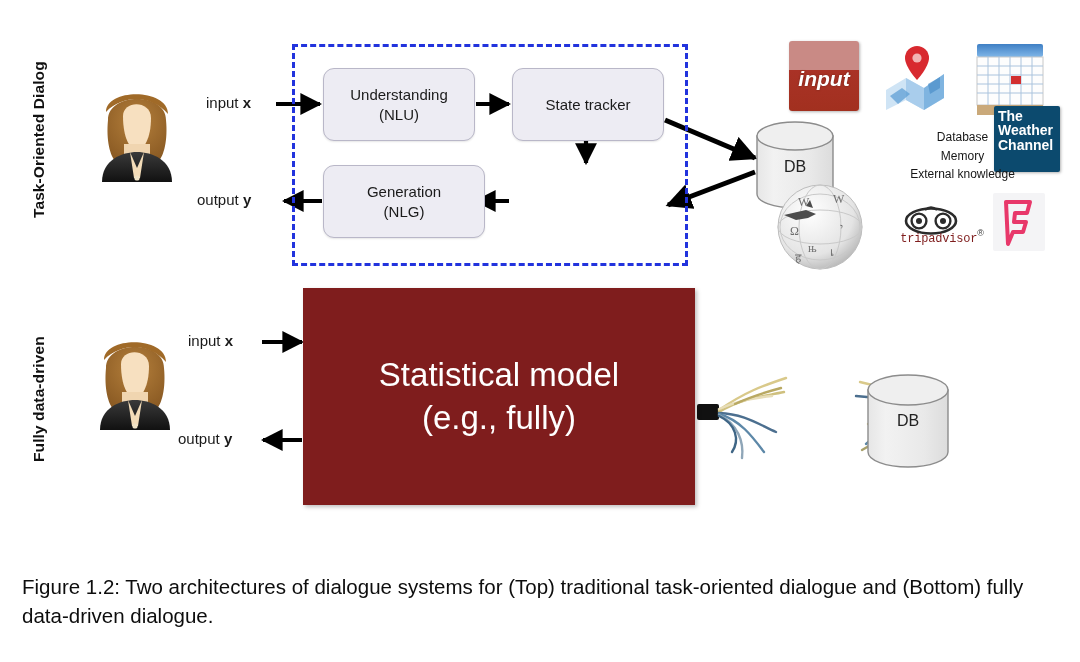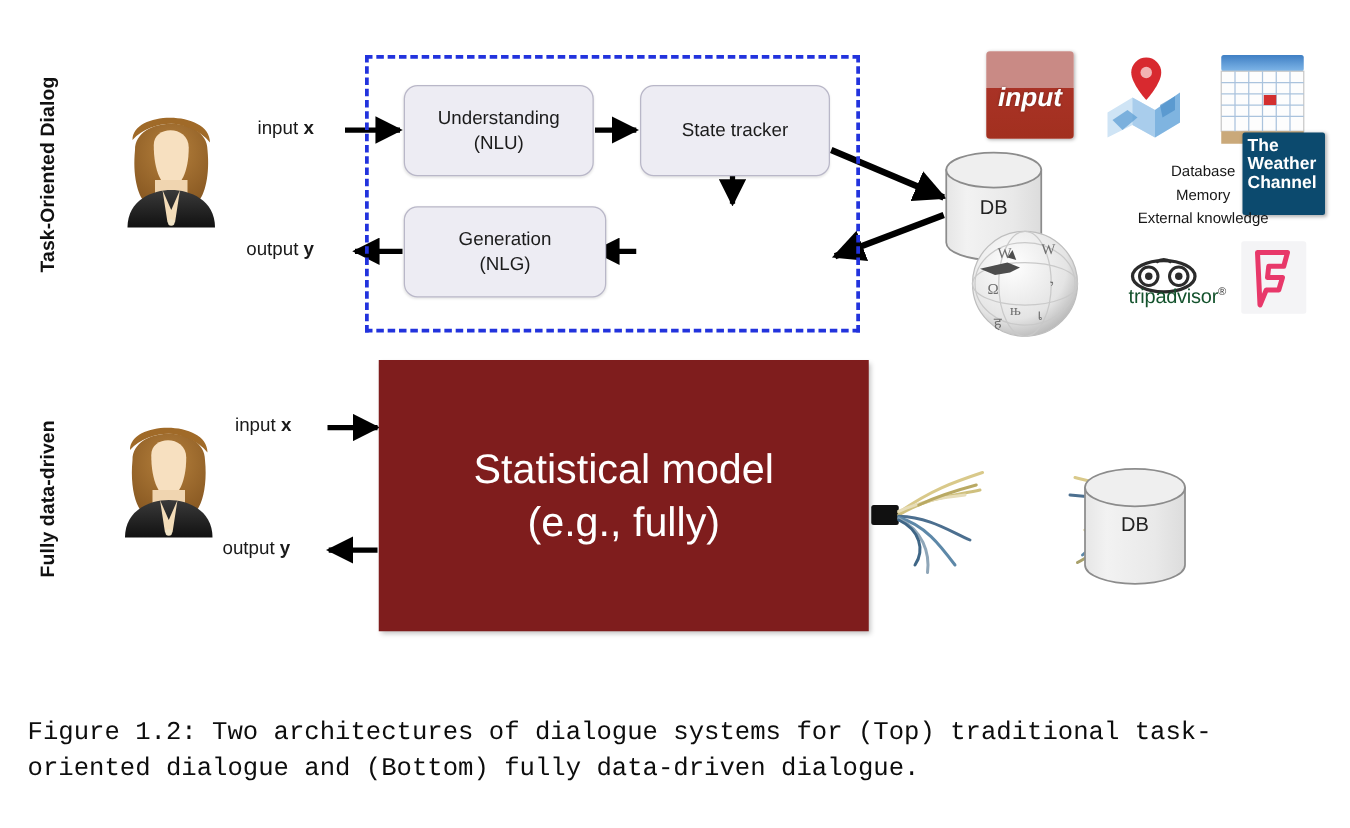--- a/index.html
+++ b/index.html
@@ -66,30 +66,30 @@
     background:#0c4a6e;border-radius:2px;color:#fff;
     font-weight:bold;font-size:14px;line-height:1.02;
     padding:3px 4px;box-sizing:border-box;
     box-shadow:1px 1px 3px rgba(0,0,0,.3);
   }
   .knowledge-text{
     font-size:12px;color:#161616;text-align:center;line-height:1.55;
     white-space:nowrap;
   }
   .tripadvisor{text-align:center;}
-  .tripadvisor .ta-name{font-size:16px;color:#14532d;letter-spacing:-.2px;}
+  .tripadvisor .ta-name{font-size:12px;color:#7f1d1d;letter-spacing:-.2px;font-family:Liberation Mono, monospace;}
   .foursquare{
     background:#f4f4f6;border-radius:2px;
     display:flex;align-items:center;justify-content:center;
   }
 
   
   .caption{
     position:absolute;left:22px;top:572px;width:1040px;
-    font-family:Liberation Mono, monospace;
+    font-family:Liberation Sans, sans-serif;
     font-size:20.5px;line-height:1.42;color:#0d0d0d;
   }
 </style>
 </head>
 <body>
 
 <div class="fig">
 
   <svg class="abs" width="1080" height="560" style="left:0;top:0">
     <defs>

